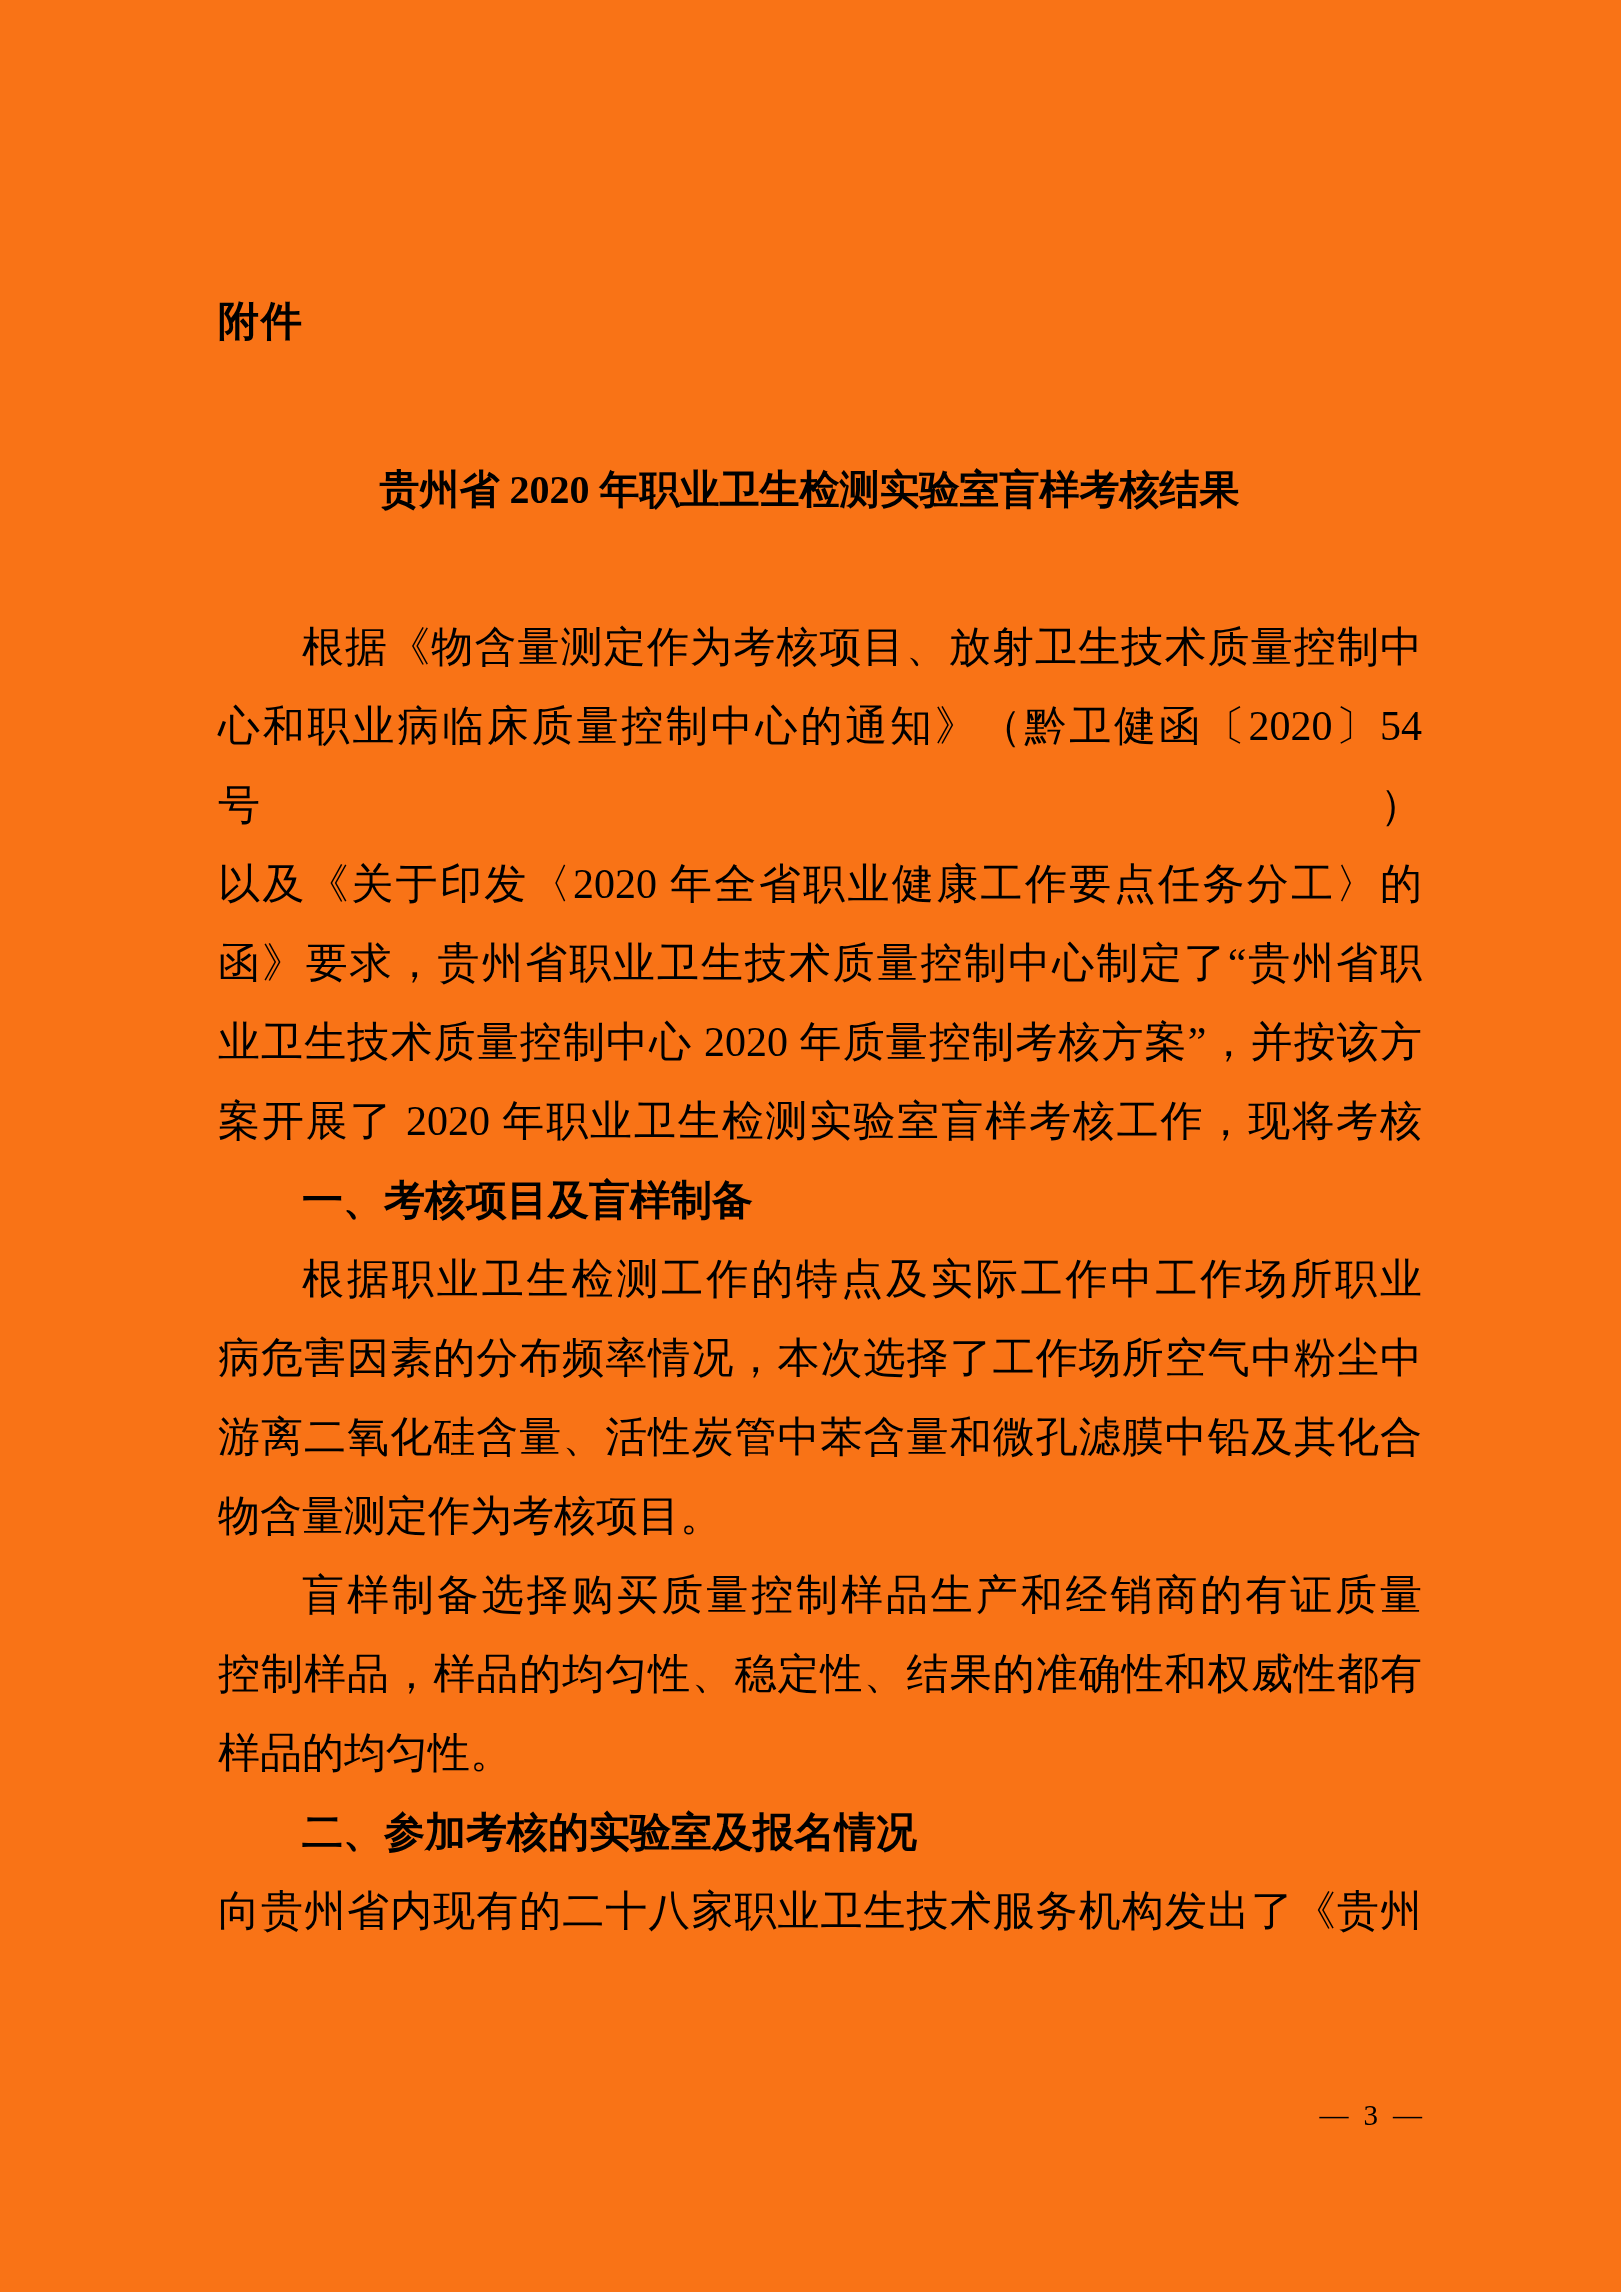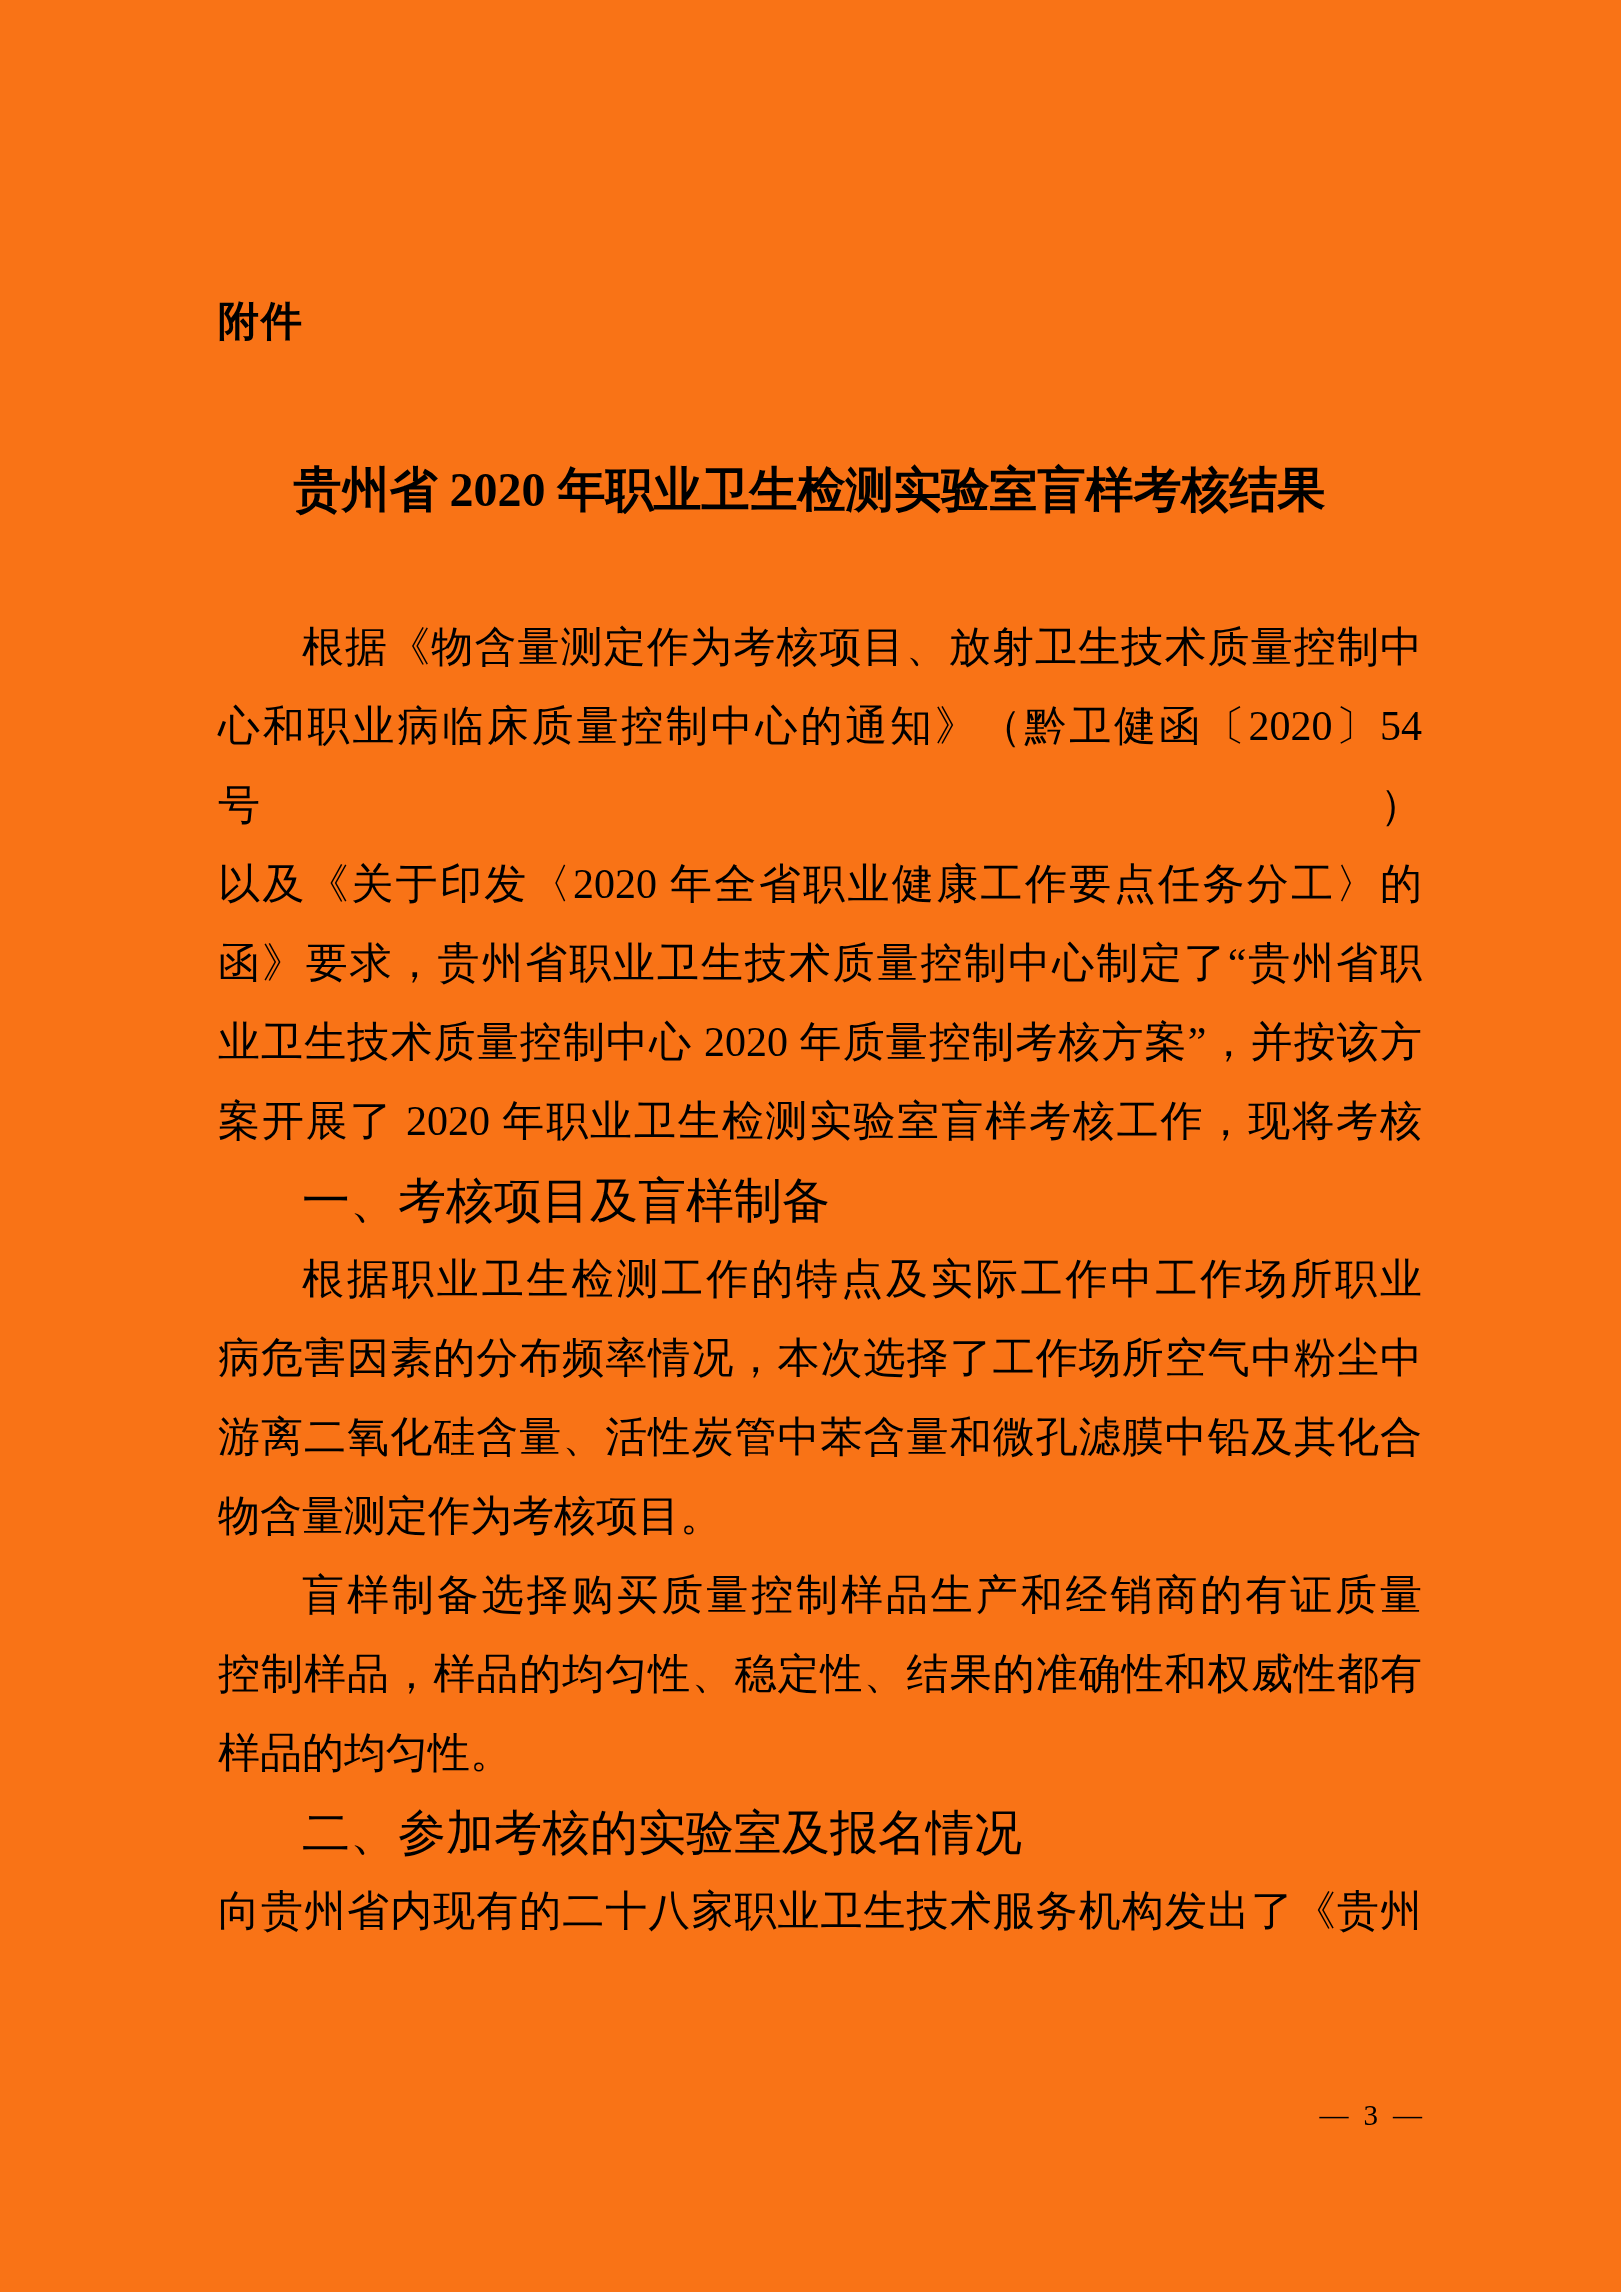--- a/index.html
+++ b/index.html
@@ -14,39 +14,39 @@
   }
   .attachment {
     position:absolute; left:218px; top:296px;
     font-family:"Liberation Sans","DejaVu Sans",sans-serif;
     font-weight:bold; font-size:41px; line-height:51px;
     letter-spacing:2px;
   }
   .doc-title {
     position:absolute; left:98px; right:100px; top:451px;
     text-align:center;
-    font-weight:bold; font-size:48px; line-height:78px;
+    font-weight:bold; font-size:40px; line-height:78px;
     font-family:"Liberation Serif","DejaVu Serif",serif;
   }
   .body-block {
     position:absolute; left:218px; top:608px; width:1204px;
     font-size:42px; line-height:79px;
   }
   .line {
     text-align:justify;
     text-align-last:justify;
     text-justify:inter-character;
     white-space:normal;
   }
   .line.plain { text-align-last:left; }
   .line.indent { text-indent:84px; }
   .heading {
     font-family:"Liberation Sans","DejaVu Sans",sans-serif;
-    font-weight:normal;
-    font-size:48px;
+    font-weight:bold;
+    font-size:41px;
     text-indent:84px;
     text-align:left;
     text-align-last:left;
   }
   .page-number {
     position:absolute; top:2098px; right:195px;
     font-size:29px; line-height:35px;
     letter-spacing:3.9px;
     font-family:"Liberation Serif","DejaVu Serif",serif;
   }

